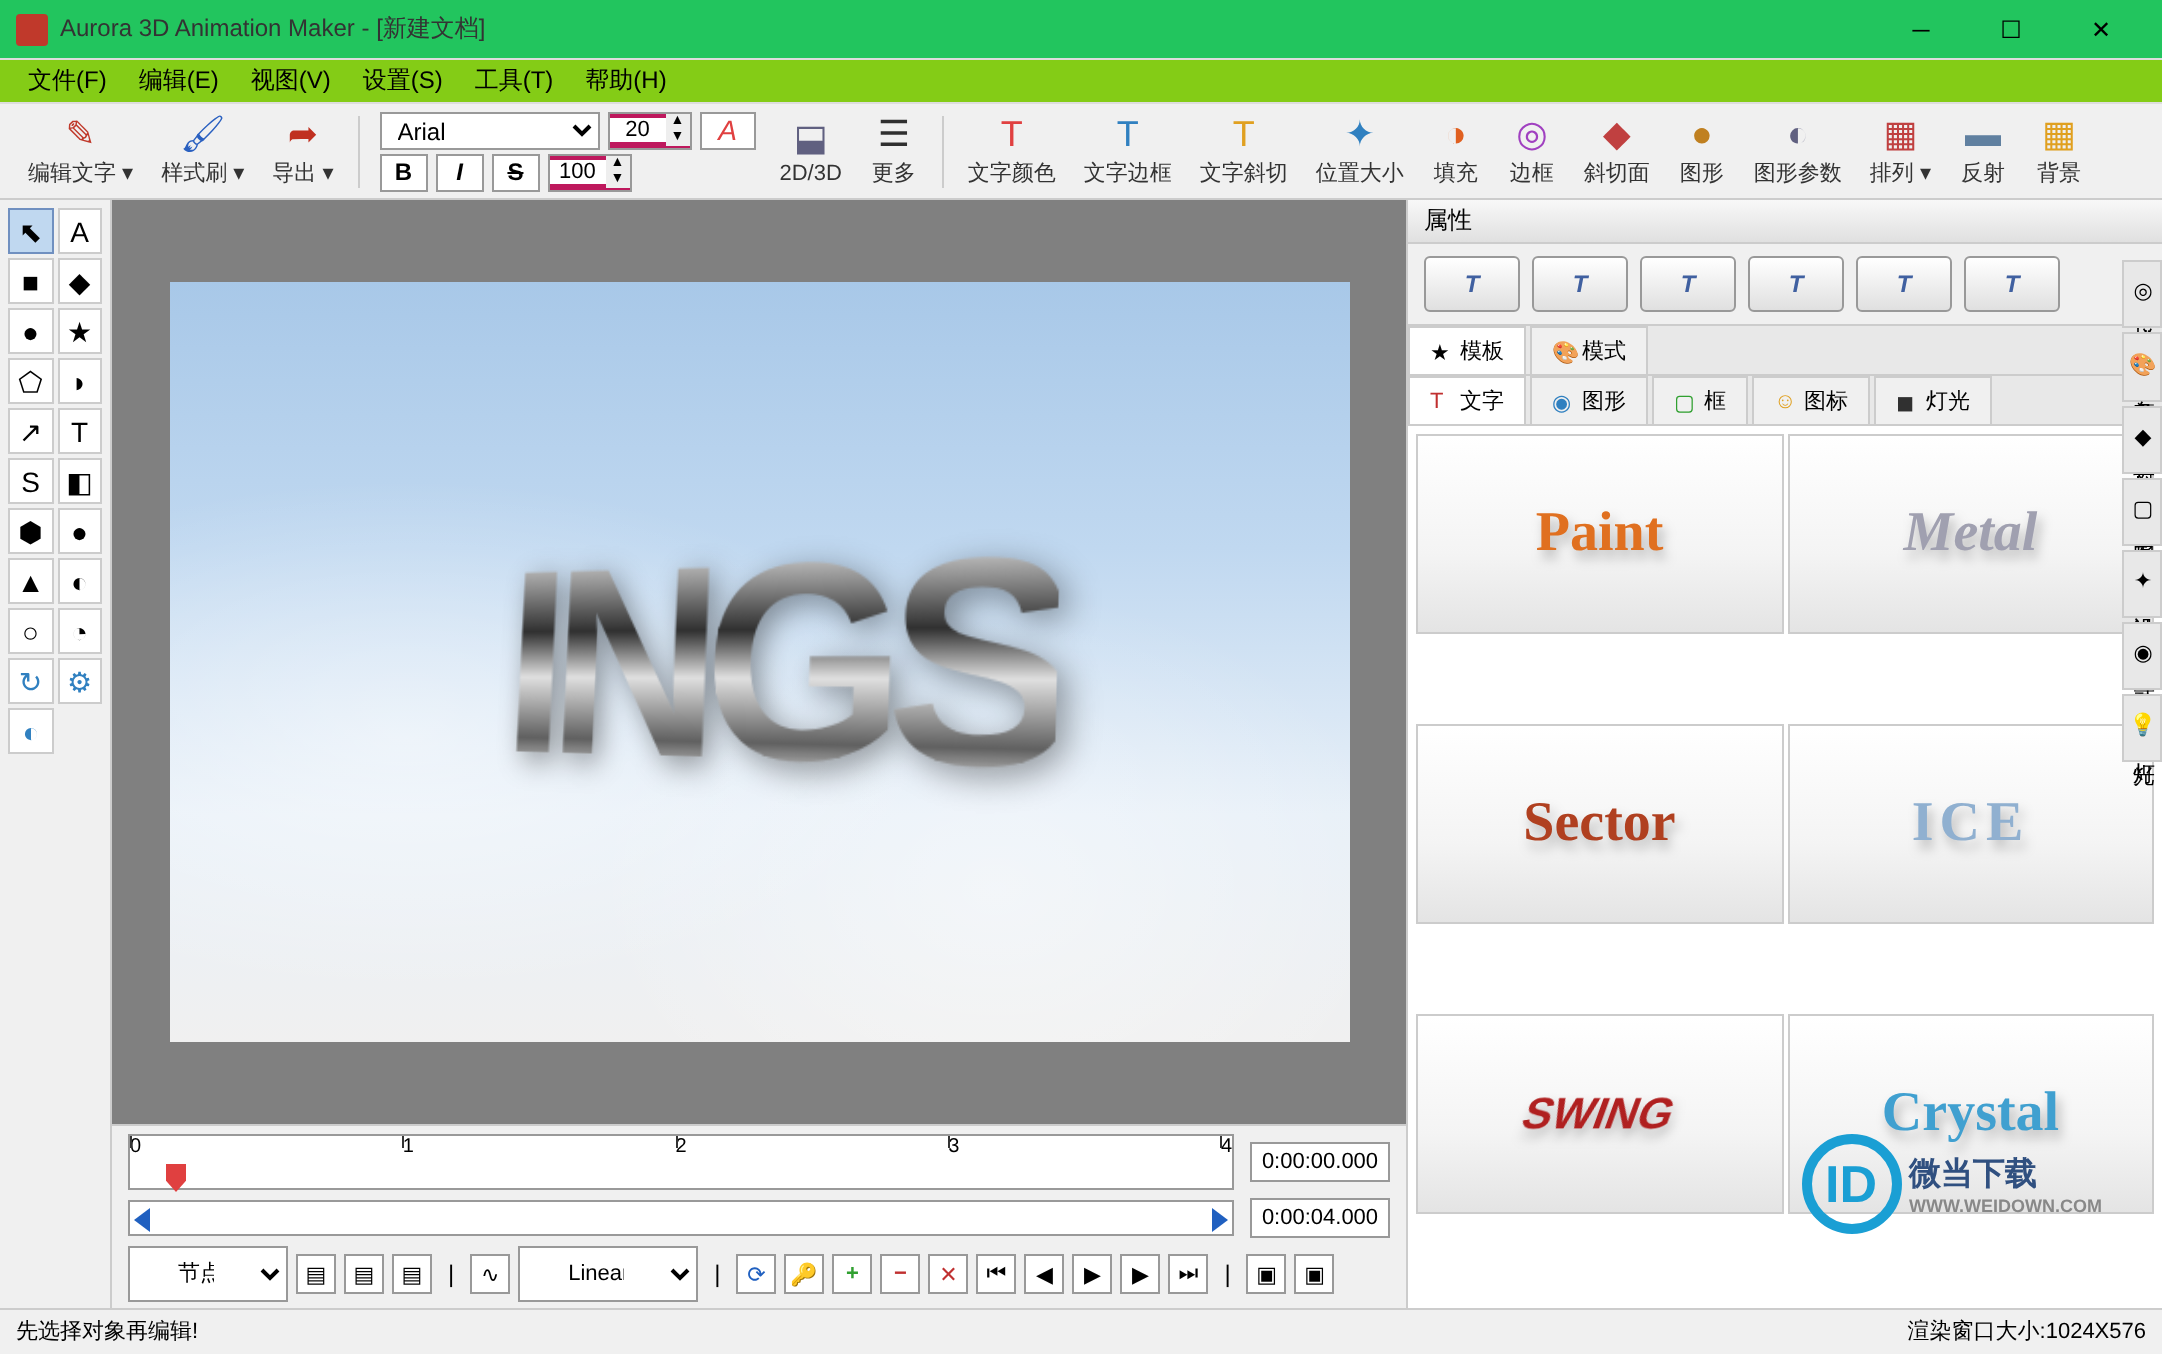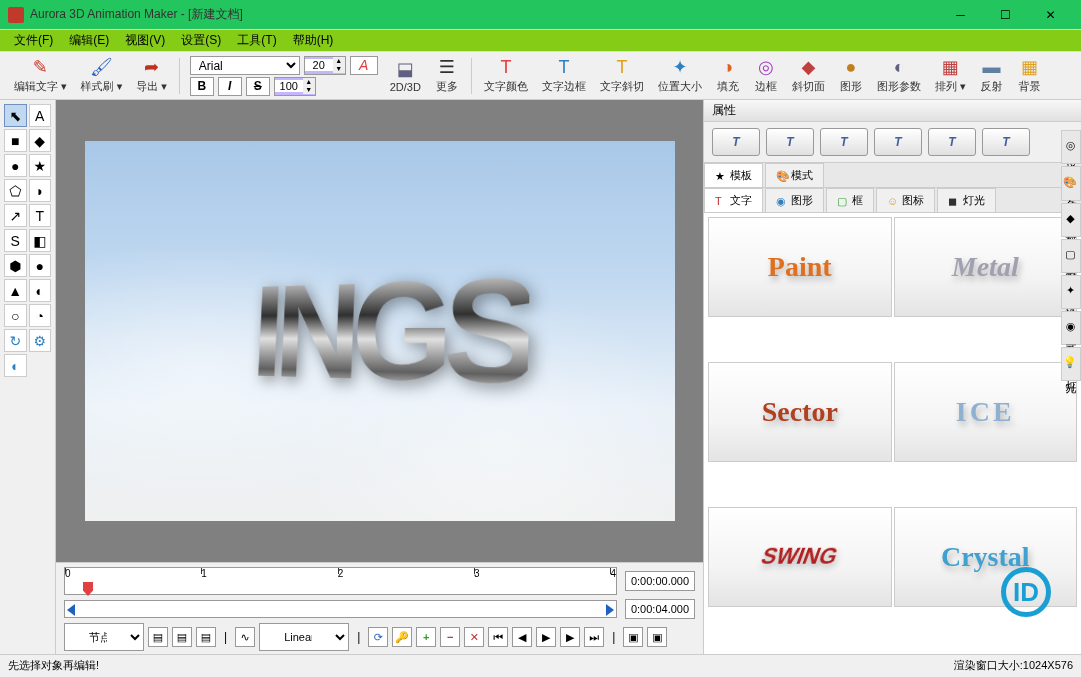--- a/index.html
+++ b/index.html
@@ -11,21 +11,21 @@
 .menubar { height: 22px; background: #84cc16; display: flex; align-items: center; padding: 0 6px; border-bottom: 1px solid #ddd; }
 .menubar .menuitem { padding: 2px 8px; cursor: pointer; }
 .toolbar1 { height: 48px; background: #f0f0f0; display: flex; align-items: center; padding: 4px 8px; border-bottom: 1px solid #ccc; gap: 2px; }
 .tbtn { display: flex; flex-direction: column; align-items: center; padding: 2px 6px; cursor: pointer; min-width: 36px; }
 .tbtn .ticon { width: 20px; height: 20px; font-size: 18px; display: flex; align-items: center; justify-content: center; }
 .tbtn .tlabel { font-size: 11px; color: #333; margin-top: 2px; }
 .tsep { width: 1px; height: 36px; background: #ccc; margin: 0 4px; }
 .font-group { display: flex; flex-direction: column; gap: 2px; margin: 0 4px; }
 .font-row { display: flex; gap: 4px; align-items: center; }
 .font-select { border: 1px solid #999; background: #fff; padding: 1px 4px; font-size: 12px; width: 110px; height: 19px; }
-.spin { display: flex; align-items: center; border: 1px solid #999; background: #c4b5fd; height: 19px; }
+.spin { display: flex; align-items: center; border: 1px solid #999; background: #be185d; height: 19px; }
 .spin input { border: none; width: 28px; text-align: center; font-size: 11px; outline: none; }
 .spin .spinbtn { width: 12px; display: flex; flex-direction: column; }
 .spin .spinbtn span { height: 8px; font-size: 7px; text-align: center; background: #eee; cursor: pointer; line-height: 8px; }
 .style-btn { width: 24px; height: 19px; border: 1px solid #999; background: #fff; font-weight: bold; cursor: pointer; font-size: 12px; }
 .main { display: flex; height: 554px; }
 .toolbox { width: 56px; background: #f0f0f0; border-right: 1px solid #ccc; padding: 4px; display: flex; flex-direction: column; gap: 2px; }
 .toolbox-row { display: flex; gap: 2px; }
 .toolbtn { width: 23px; height: 23px; border: 1px solid #ccc; background: #fff; cursor: pointer; display: flex; align-items: center; justify-content: center; font-size: 14px; }
 .toolbtn.sel { background: #c0d8f0; border-color: #7090c0; }
 .center { flex: 1; display: flex; flex-direction: column; background: #888; }
@@ -340,13 +340,17 @@
     <div class="side-tab">💡 灯光</div>
   </div>
 
 <div class="statusbar">
   <span>先选择对象再编辑!</span>
   <span>渲染窗口大小:1024X576</span>
 </div>
 
 <div class="watermark">
   <div class="logo">ID</div>
+  <div style="display:flex;flex-direction:column;">
+    <span style="color:#305080;">微当下载</span>
+    <span style="font-size:9px;color:#888;">WWW.WEIDOWN.COM</span>
+  </div>
 </div>
 
 </body></html>

